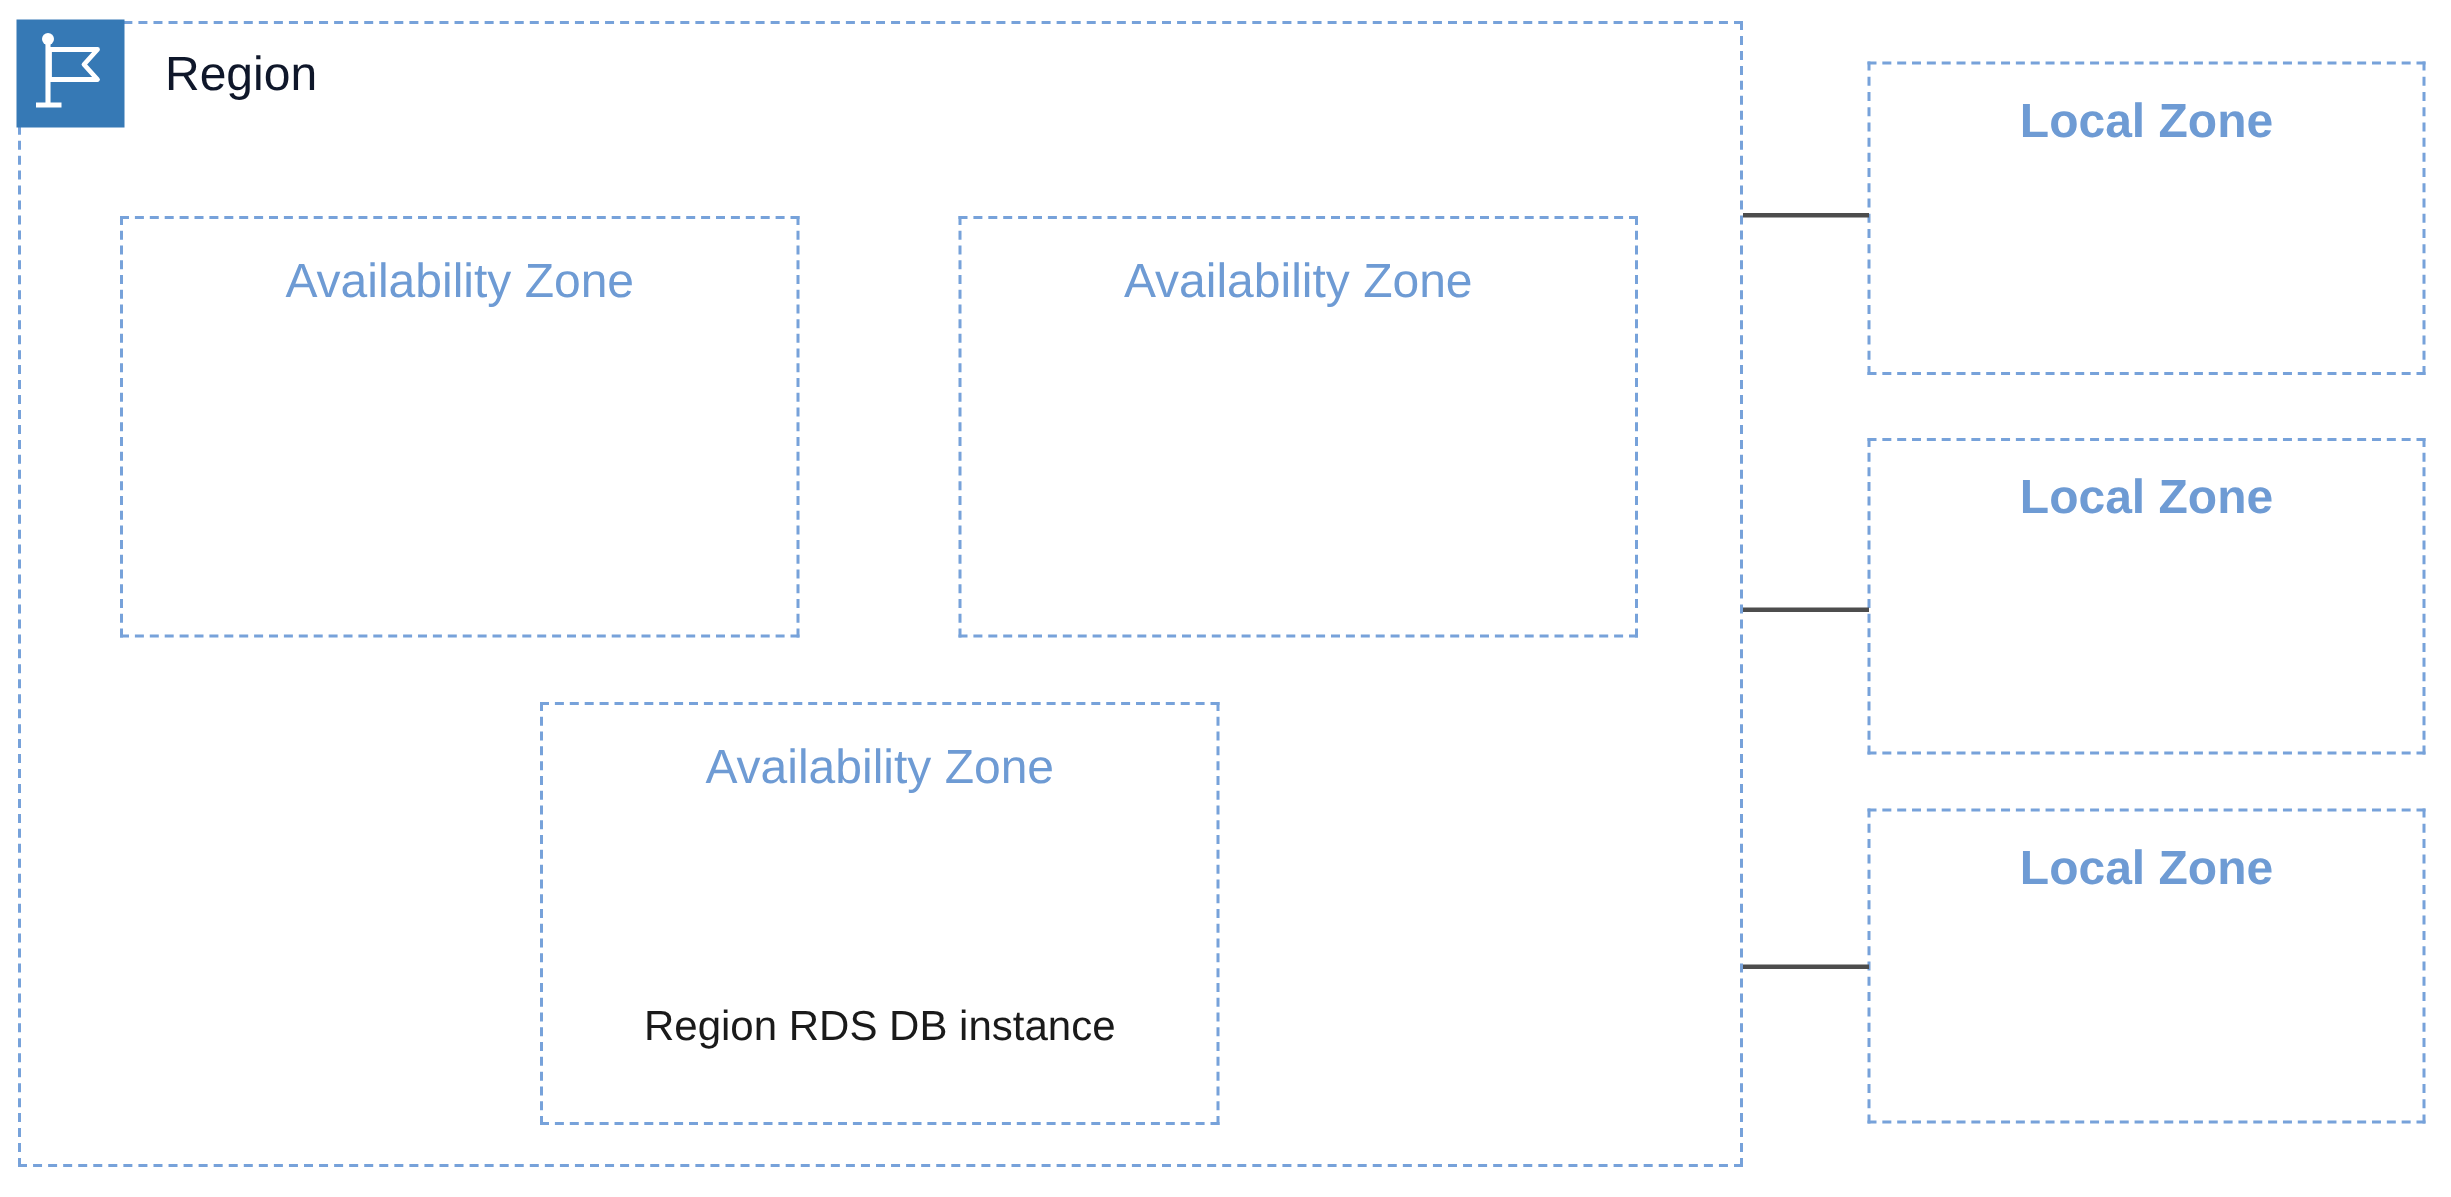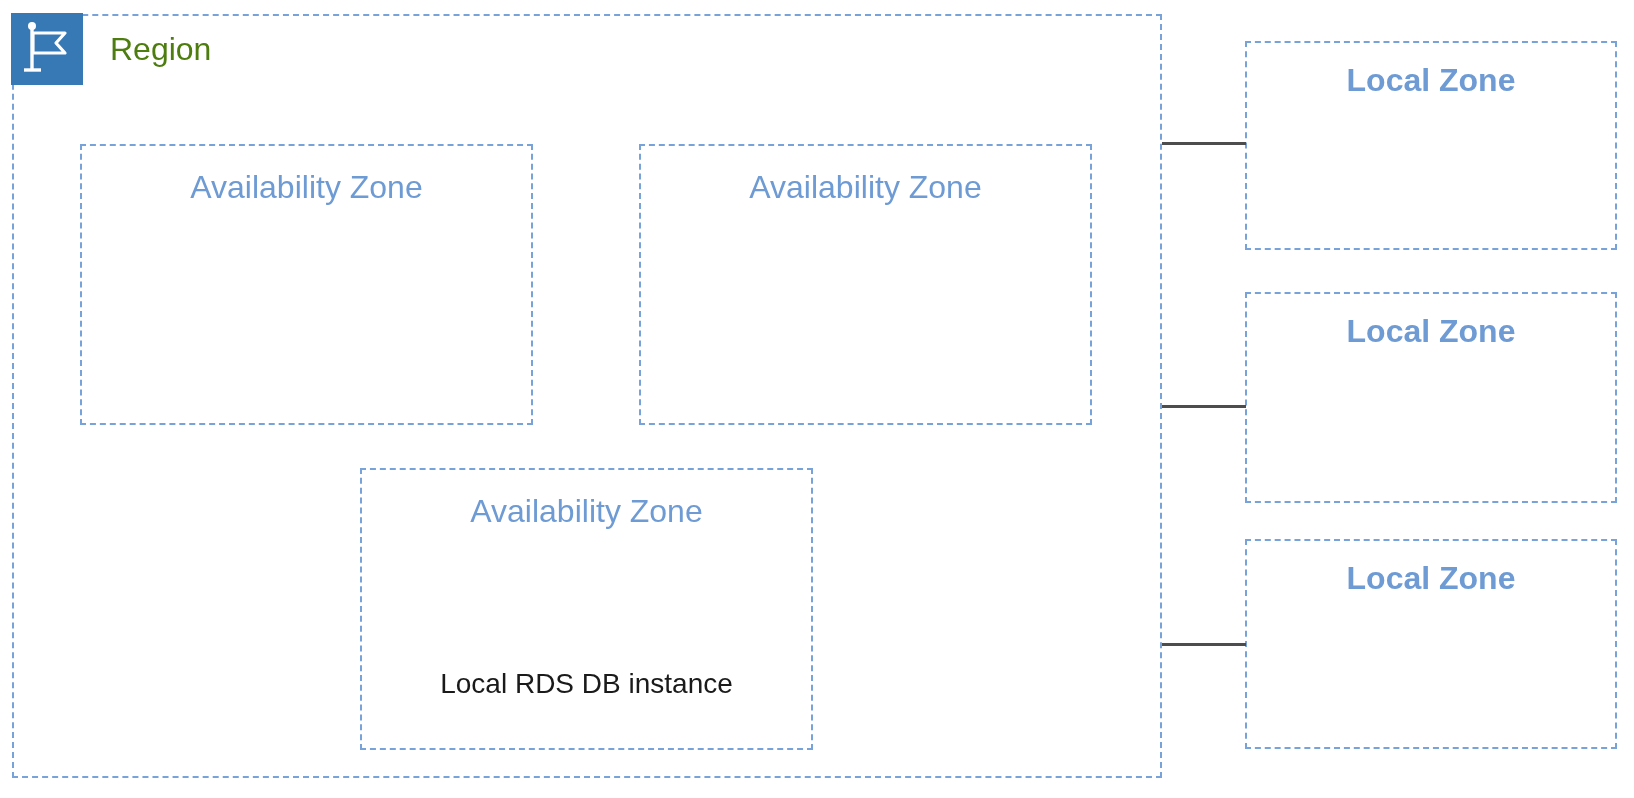--- a/index.html
+++ b/index.html
@@ -27,21 +27,21 @@
     position:absolute;left:12px;top:14px;width:1150px;height:764px;
     box-sizing:border-box;border:2px dashed #77a2da;
   }
   .region-icon{
     position:absolute;left:11px;top:13px;width:72px;height:72px;
     background:#3679b5;z-index:3;
   }
   .region-label{
     position:absolute;left:110px;top:13px;height:72px;
     display:flex;align-items:center;
-    font-size:32px;color:#4d7c0f;z-index:3;
+    font-size:32px;color:#0f172a;z-index:3;
   }
 
   
   .az1{left:80px;top:144px;width:453px;height:281px;}
   .az2{left:639px;top:144px;width:453px;height:281px;}
   .az3{left:360px;top:468px;width:453px;height:282px;}
 
   
   .lz1{left:1245px;top:41px;width:372px;height:209px;}
   .lz2{left:1245px;top:292px;width:372px;height:211px;}
@@ -84,21 +84,21 @@
     <div class="zone-label">Availability Zone</div>
   </div>
 
   <div class="zone az az2">
     <div class="zone-label">Availability Zone</div>
   </div>
 
   <div class="zone az az3">
     <div class="zone-label">Availability Zone</div>
 
-    <div class="rds-caption">Local RDS DB instance</div>
+    <div class="rds-caption">Region RDS DB instance</div>
   </div>
 
   <div class="zone lz lz1">
     <div class="zone-label">Local Zone</div>
   </div>
   <div class="zone lz lz2">
     <div class="zone-label">Local Zone</div>
   </div>
   <div class="zone lz lz3">
     <div class="zone-label">Local Zone</div>

